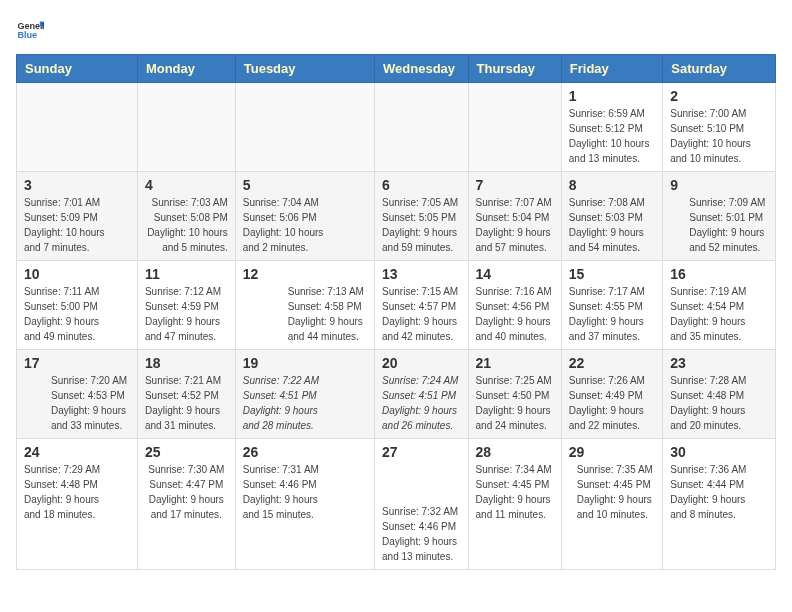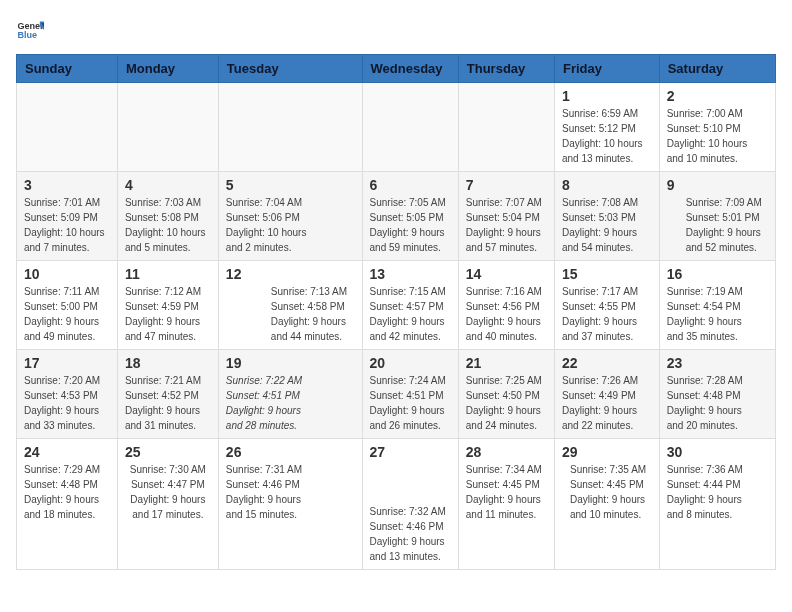--- a/index.html
+++ b/index.html
@@ -37,21 +37,21 @@
       font-size: 16px;
       color: #555;
     }
     .calendar {
       width: 100%;
       border-collapse: collapse;
       border: 1px solid #ccc;
     }
     .calendar th {
       background: #3a7abf;
-      color: #0f172a;
+      color: #fef9c3;
       font-size: 13px;
       font-weight: bold;
       padding: 6px 8px;
       text-align: left;
       border: 1px solid #2d6aa8;
     }
     .calendar td {
       vertical-align: top;
       padding: 5px 7px;
       border: 1px solid #ddd;
@@ -133,21 +133,21 @@
       <tr class="row-shaded">
         <td>
           <span class="day-number">3</span>
           <div class="day-info" style="white-space: pre-line;">Sunrise: 7:01 AM
 Sunset: 5:09 PM
 Daylight: 10 hours
 and 7 minutes.</div>
         </td>
         <td>
           <span class="day-number">4</span>
-          <div class="day-info" style="white-space: pre-line;">Sunrise: 7:03 AM
+          <div class="day-info" style="white-space: pre-line; text-align: right;">Sunrise: 7:03 AM
 Sunset: 5:08 PM
 Daylight: 10 hours
 and 5 minutes.</div>
         </td>
         <td>
           <span class="day-number">5</span>
           <div class="day-info" style="white-space: pre-line;">Sunrise: 7:04 AM
 Sunset: 5:06 PM
 Daylight: 10 hours
 and 2 minutes.</div>
@@ -228,42 +228,42 @@
           <span class="day-number">16</span>
           <div class="day-info" style="white-space: pre-line;">Sunrise: 7:19 AM
 Sunset: 4:54 PM
 Daylight: 9 hours
 and 35 minutes.</div>
         </td>
       </tr>
       <tr class="row-shaded">
         <td>
           <span class="day-number">17</span>
-          <div class="day-info" style="white-space: pre-line;">Sunrise: 7:20 AM
+          <div class="day-info" style="white-space: pre-line; margin-left: 27px;">Sunrise: 7:20 AM
 Sunset: 4:53 PM
 Daylight: 9 hours
 and 33 minutes.</div>
         </td>
         <td>
           <span class="day-number">18</span>
           <div class="day-info" style="white-space: pre-line;">Sunrise: 7:21 AM
 Sunset: 4:52 PM
 Daylight: 9 hours
 and 31 minutes.</div>
         </td>
         <td>
           <span class="day-number">19</span>
           <div class="day-info" style="white-space: pre-line; font-style: italic;">Sunrise: 7:22 AM
 Sunset: 4:51 PM
 Daylight: 9 hours
 and 28 minutes.</div>
         </td>
         <td>
           <span class="day-number">20</span>
-          <div class="day-info" style="white-space: pre-line;">Sunrise: 7:24 AM
+          <div class="day-info" style="white-space: pre-line; font-style: italic;">Sunrise: 7:24 AM
 Sunset: 4:51 PM
 Daylight: 9 hours
 and 26 minutes.</div>
         </td>
         <td>
           <span class="day-number">21</span>
           <div class="day-info" style="white-space: pre-line;">Sunrise: 7:25 AM
 Sunset: 4:50 PM
 Daylight: 9 hours
 and 24 minutes.</div>

